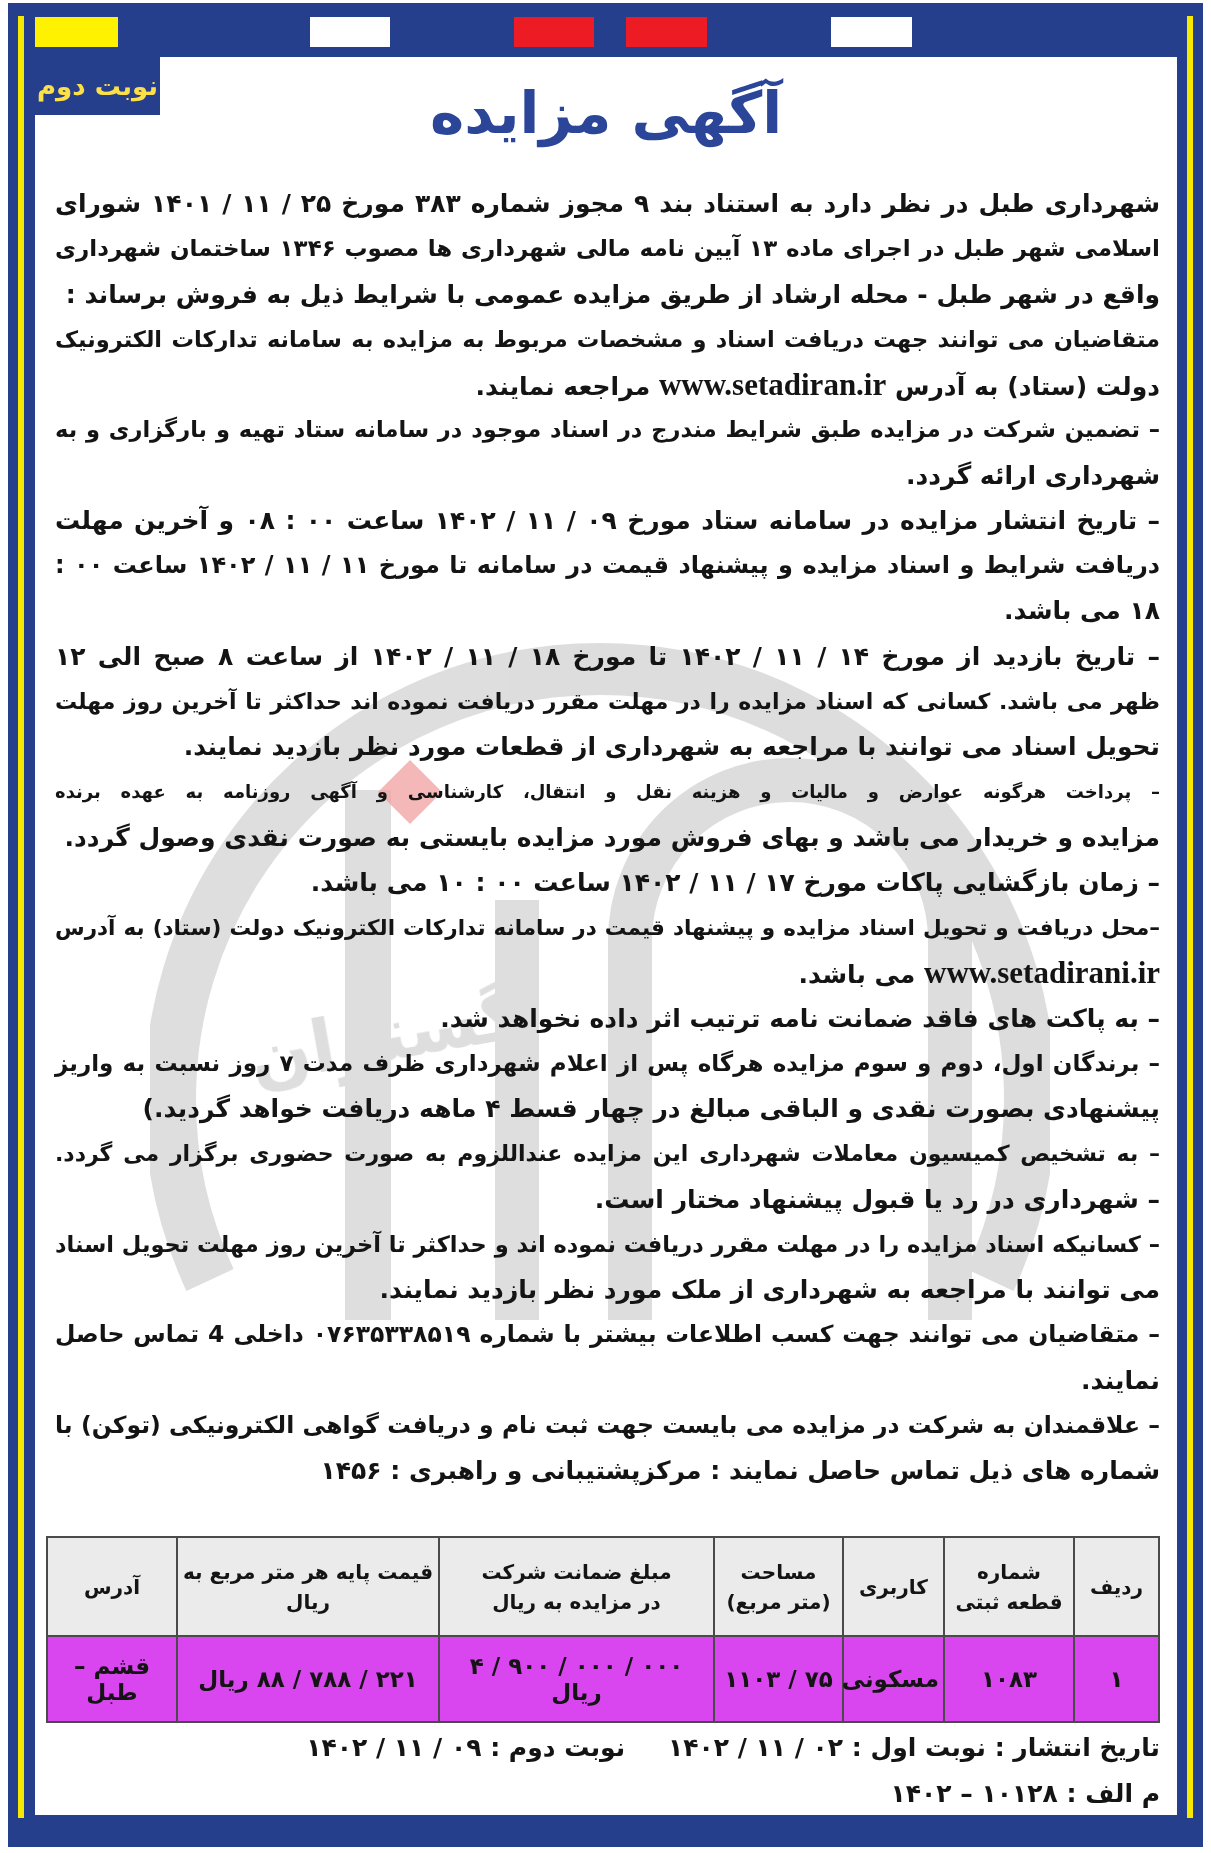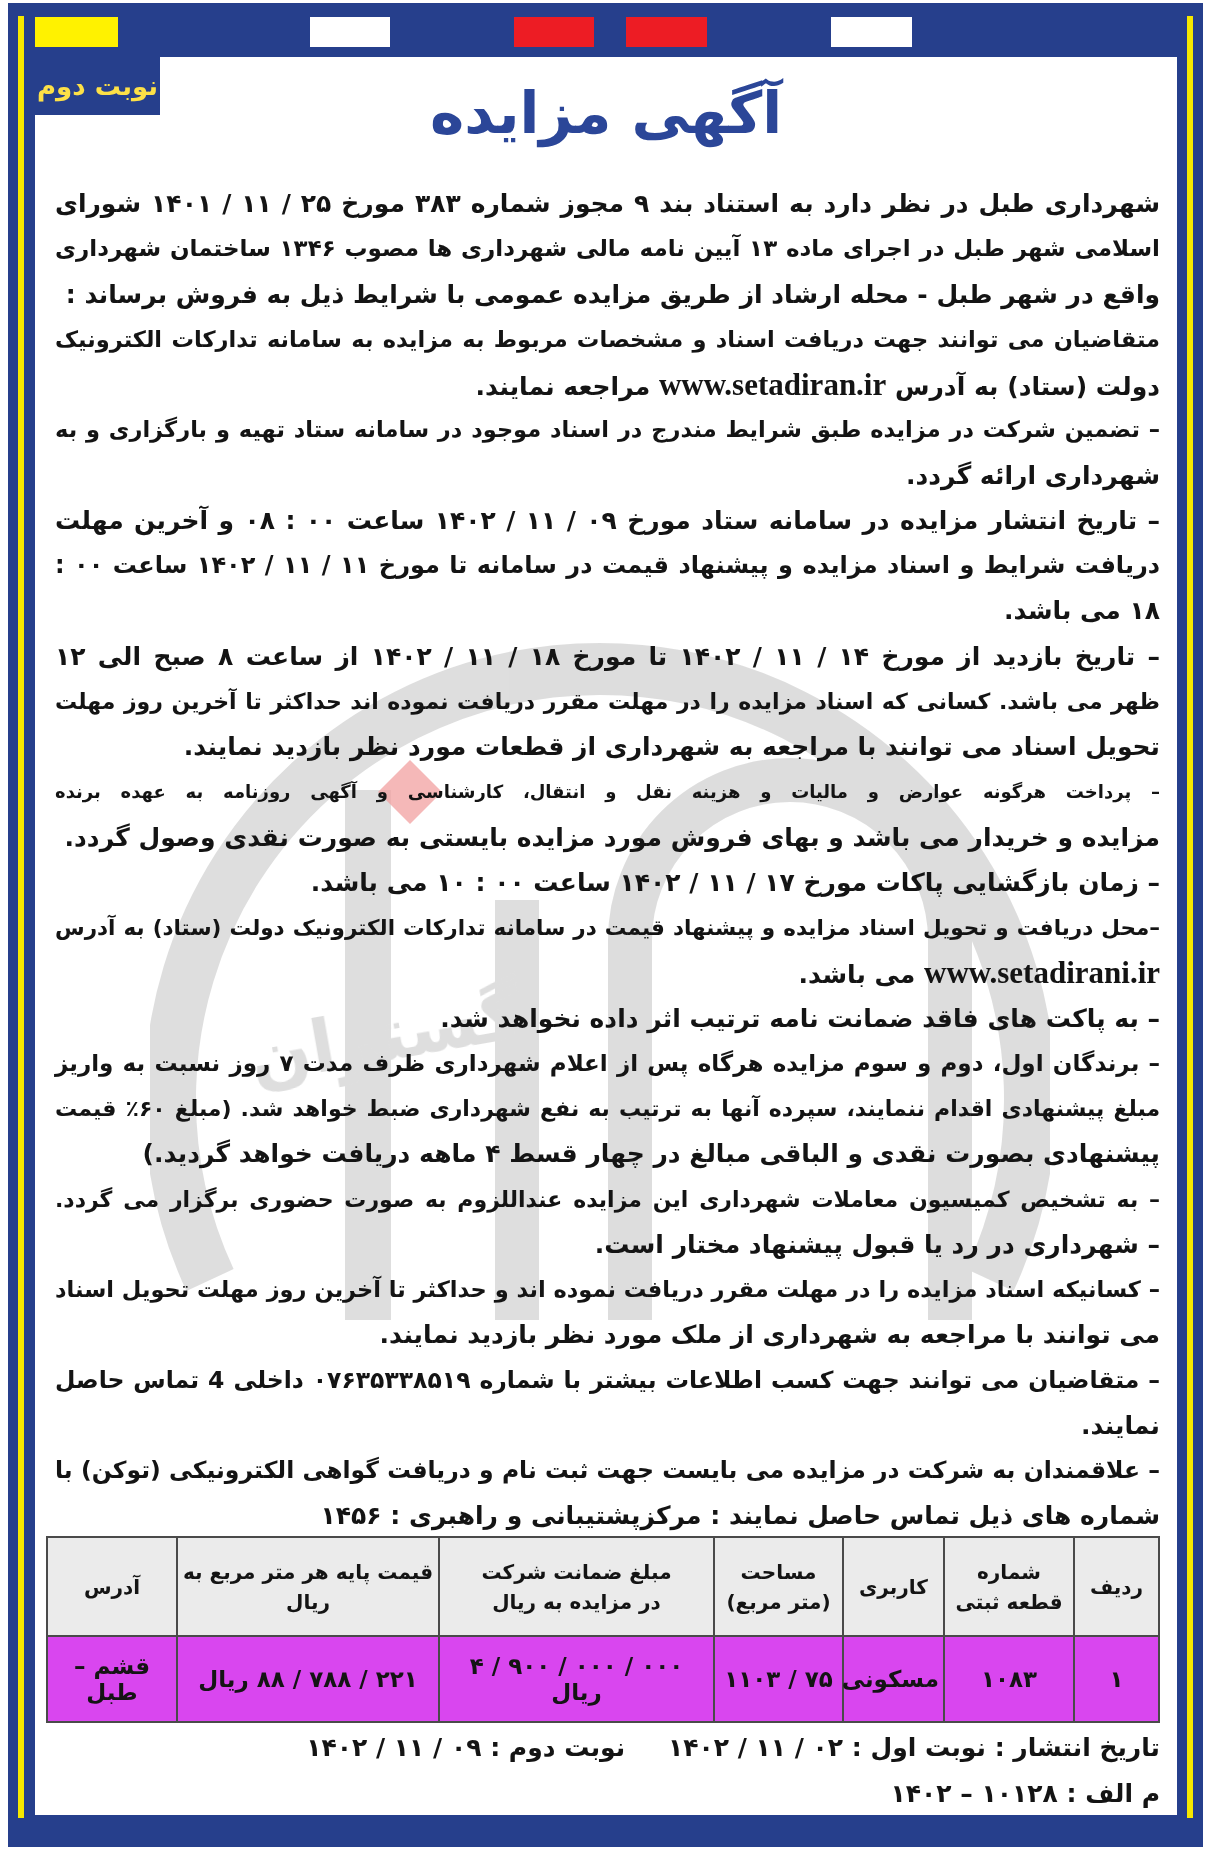--- a/index.html
+++ b/index.html
@@ -114,21 +114,20 @@
 
   <div class="ln full" style="font-size: 21.5px;">–محل دریافت و تحویل اسناد مزایده و پیشنهاد قیمت در سامانه تدارکات الکترونیک دولت (ستاد) به آدرس</div>
   <div class="ln">
     <span class="url">www.setadirani.ir</span>
     <span>می باشد.</span>
   </div>
 
   <div class="ln">– به پاکت های فاقد ضمانت نامه ترتیب اثر داده نخواهد شد.</div>
 
   <div class="ln full" style="font-size: 23px;">– برندگان اول، دوم و سوم مزایده هرگاه پس از اعلام شهرداری ظرف مدت ۷ روز نسبت به واریز</div>
-  <div class="ln full" style="font-size: 22px;">مبلغ پیشنهادی اقدام ننمایند، سپرده آنها به ترتیب به نفع شهرداری ضبط خواهد شد. (مبلغ ۶۰٪ قیمت</div>
   <div class="ln">پیشنهادی بصورت نقدی و الباقی مبالغ در چهار قسط ۴ ماهه دریافت خواهد گردید.)</div>
 
   <div class="ln full" style="font-size: 22px;">– به تشخیص کمیسیون معاملات شهرداری این مزایده عنداللزوم به صورت حضوری برگزار می گردد.</div>
 
   <div class="ln">– شهرداری در رد یا قبول پیشنهاد مختار است.</div>
 
   <div class="ln full" style="font-size: 22.5px;">– کسانیکه اسناد مزایده را در مهلت مقرر دریافت نموده اند و حداکثر تا آخرین روز مهلت تحویل اسناد</div>
   <div class="ln">می توانند با مراجعه به شهرداری از ملک مورد نظر بازدید نمایند.</div>
 
   <div class="ln full" style="font-size: 23.5px;">– متقاضیان می توانند جهت کسب اطلاعات بیشتر با شماره ۰۷۶۳۵۳۳۸۵۱۹ داخلی 4 تماس حاصل</div>

